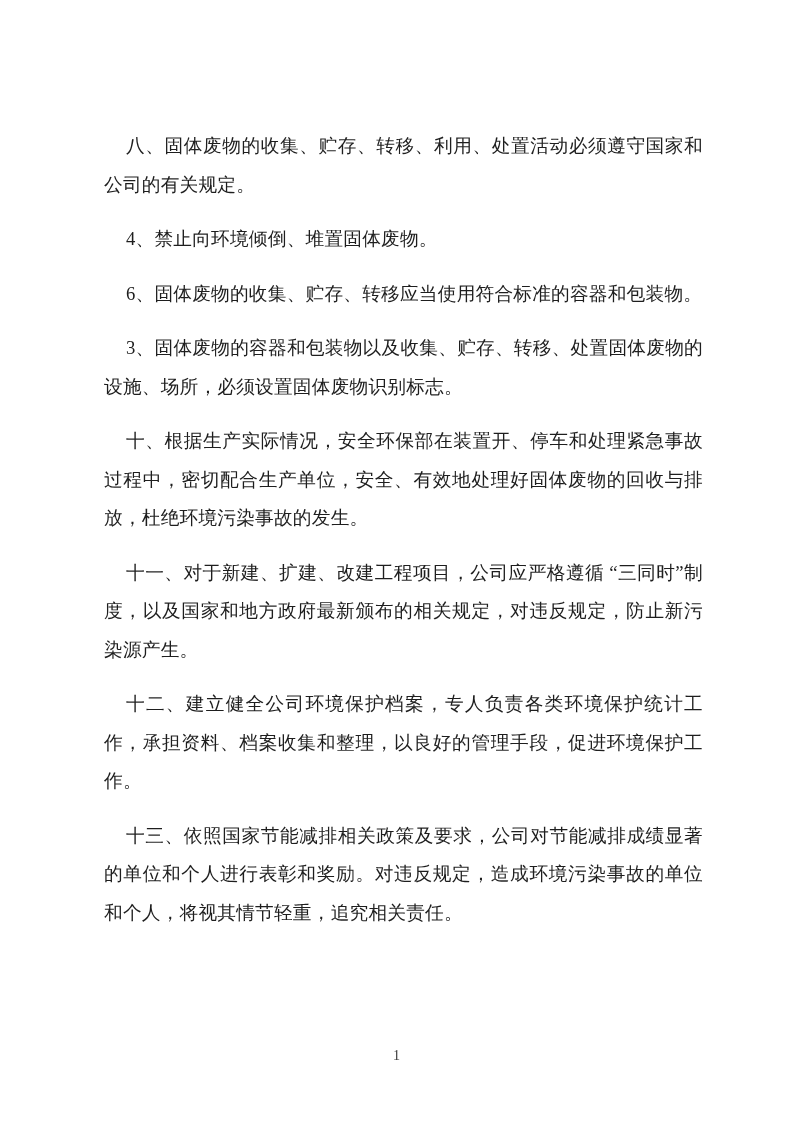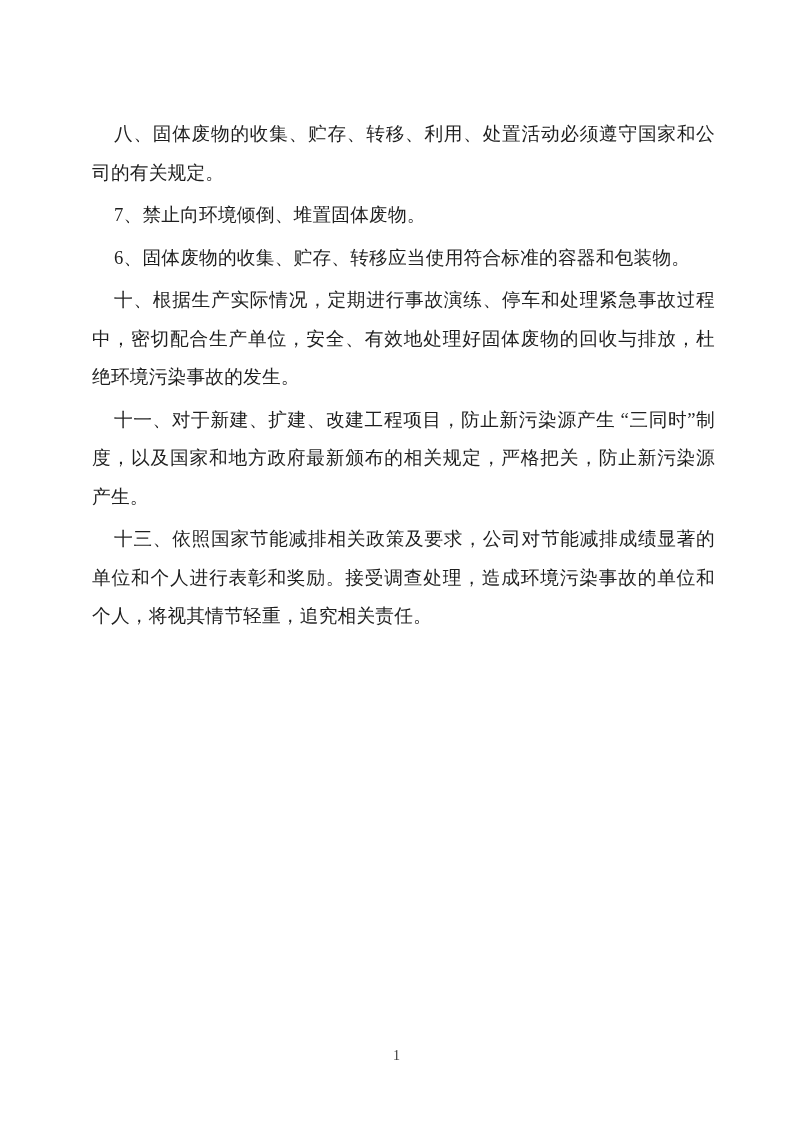--- a/index.html
+++ b/index.html
@@ -13,21 +13,21 @@
     height: 1122px;
     margin: 0 auto;
     background: #ffffff;
     box-sizing: border-box;
     padding: 111px 74px 0 88px;
     overflow: hidden;
     font-family: "Liberation Serif", "DejaVu Serif", serif;
     color: #1e1e1e;
   }
   .doc-body p {
-    margin: 4px;
+    margin: 16px;
     font-size: 18.7px;
     line-height: 38.5px;
     letter-spacing: 0.2px;
     text-align: justify;
     text-indent: 22px;
     word-break: break-all;
   }
   .page-footer {
     position: absolute;
     left: 0;
@@ -37,23 +37,25 @@
     font-size: 14px;
     color: #3a3a3a;
   }
 </style>
 </head>
 <body>
 
 <div class="page">
   <div class="doc-body">
     <p>八、固体废物的收集、贮存、转移、利用、处置活动必须遵守国家和公司的有关规定。</p>
-    <p>7、禁止向环境倾倒、堆置固体废物。</p>
+    <p>4、禁止向环境倾倒、堆置固体废物。</p>
     <p>6、固体废物的收集、贮存、转移应当使用符合标准的容器和包装物。</p>
-    <p>十、根据生产实际情况，定期进行事故演练、停车和处理紧急事故过程中，密切配合生产单位，安全、有效地处理好固体废物的回收与排放，杜绝环境污染事故的发生。</p>
-    <p>十一、对于新建、扩建、改建工程项目，防止新污染源产生 “三同时”制度，以及国家和地方政府最新颁布的相关规定，严格把关，防止新污染源产生。</p>
-    <p>十三、依照国家节能减排相关政策及要求，公司对节能减排成绩显著的单位和个人进行表彰和奖励。接受调查处理，造成环境污染事故的单位和个人，将视其情节轻重，追究相关责任。</p>
+    <p>3、固体废物的容器和包装物以及收集、贮存、转移、处置固体废物的设施、场所，必须设置固体废物识别标志。</p>
+    <p>十、根据生产实际情况，安全环保部在装置开、停车和处理紧急事故过程中，密切配合生产单位，安全、有效地处理好固体废物的回收与排放，杜绝环境污染事故的发生。</p>
+    <p>十一、对于新建、扩建、改建工程项目，公司应严格遵循 “三同时”制度，以及国家和地方政府最新颁布的相关规定，对违反规定，防止新污染源产生。</p>
+    <p>十二、建立健全公司环境保护档案，专人负责各类环境保护统计工作，承担资料、档案收集和整理，以良好的管理手段，促进环境保护工作。</p>
+    <p>十三、依照国家节能减排相关政策及要求，公司对节能减排成绩显著的单位和个人进行表彰和奖励。对违反规定，造成环境污染事故的单位和个人，将视其情节轻重，追究相关责任。</p>
   </div>
 
   <div class="page-footer">
     <span>1</span>
   </div>
 </div>
 
 </body></html>

